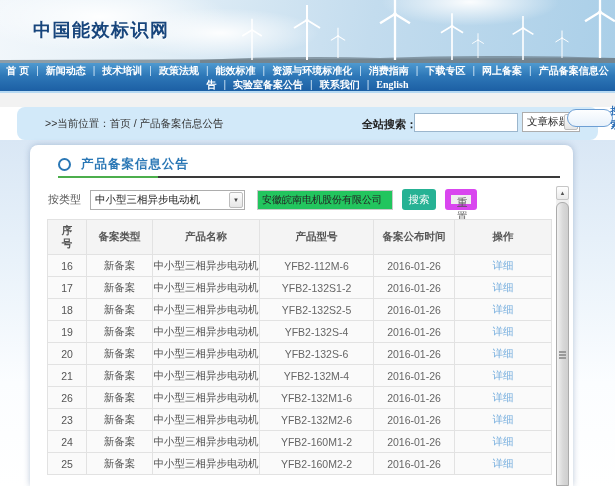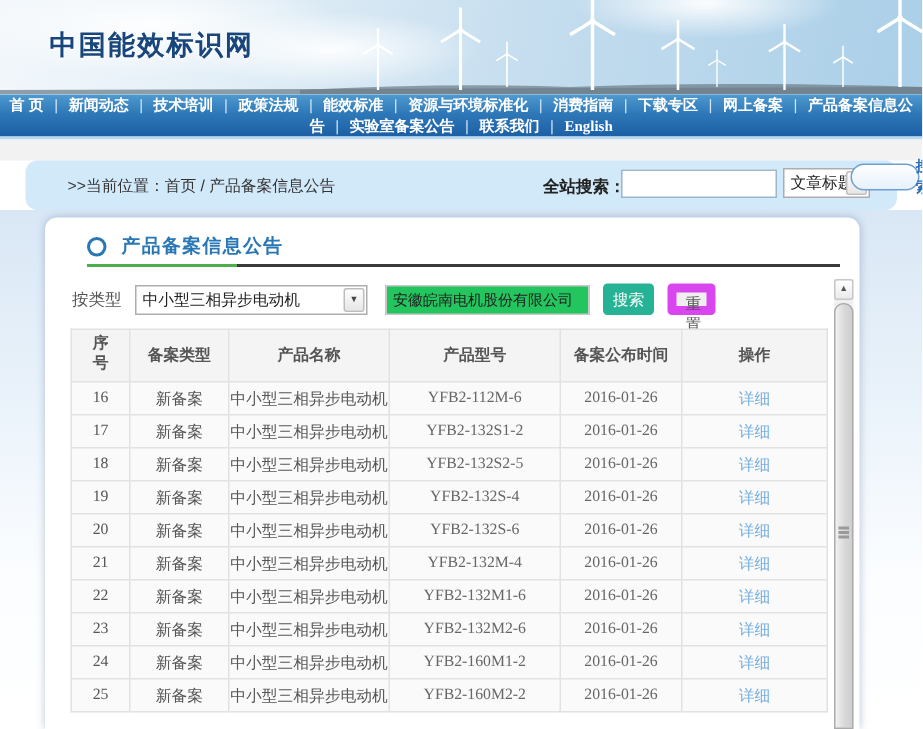--- a/index.html
+++ b/index.html
@@ -98,21 +98,21 @@
     margin-left:9px;width:34px;height:21px;border:none;border-radius:3px;
     background:#26b294;color:#fff;font-size:10.5px;cursor:pointer;
   }
   .btn-reset{
     margin-left:9px;width:32px;height:21px;border:6px solid #d946ef;border-radius:3px;
     background:#efefef;color:#555;font-size:10.5px;cursor:pointer;box-sizing:border-box;
   }
   
   table.records{
     position:absolute;left:17px;top:74px;width:498px;
-    border-collapse:collapse;table-layout:fixed;font-size:10.5px;font-family:Liberation Serif, serif;
+    border-collapse:collapse;table-layout:fixed;font-size:10.5px;
   }
   .records th,.records td{border:1px solid #e2e2e2;text-align:center;padding:0;}
   .records th{height:34px;background:#f4f4f4;color:#555;font-weight:bold;}
   .records td{height:21px;background:#fafafa;color:#555;}
   .records td.c3,.records td.c4{color:#666;}
   .c0{width:38px;} .c1{width:65px;} .c2{width:106px;} .c3{width:113px;} .c4{width:80px;} .c5{width:96px;}
   .records th.c0 span{display:inline-block;width:12px;word-break:break-all;line-height:1.2;}
   .detail-link{color:#76aede;text-decoration:none;cursor:pointer;}
   
   .scrollbar{position:absolute;left:556px;top:186px;width:13px;height:300px;background:#f0f0f0;}
@@ -262,21 +262,21 @@
           </tr>
           <tr>
             <td class="c0">21</td>
             <td class="c1">新备案</td>
             <td class="c2">中小型三相异步电动机</td>
             <td class="c3">YFB2-132M-4</td>
             <td class="c4">2016-01-26</td>
             <td class="c5"><a class="detail-link">详细</a></td>
           </tr>
           <tr>
-            <td class="c0">22</td>
+            <td class="c0">26</td>
             <td class="c1">新备案</td>
             <td class="c2">中小型三相异步电动机</td>
             <td class="c3">YFB2-132M1-6</td>
             <td class="c4">2016-01-26</td>
             <td class="c5"><a class="detail-link">详细</a></td>
           </tr>
           <tr>
             <td class="c0">23</td>
             <td class="c1">新备案</td>
             <td class="c2">中小型三相异步电动机</td>

